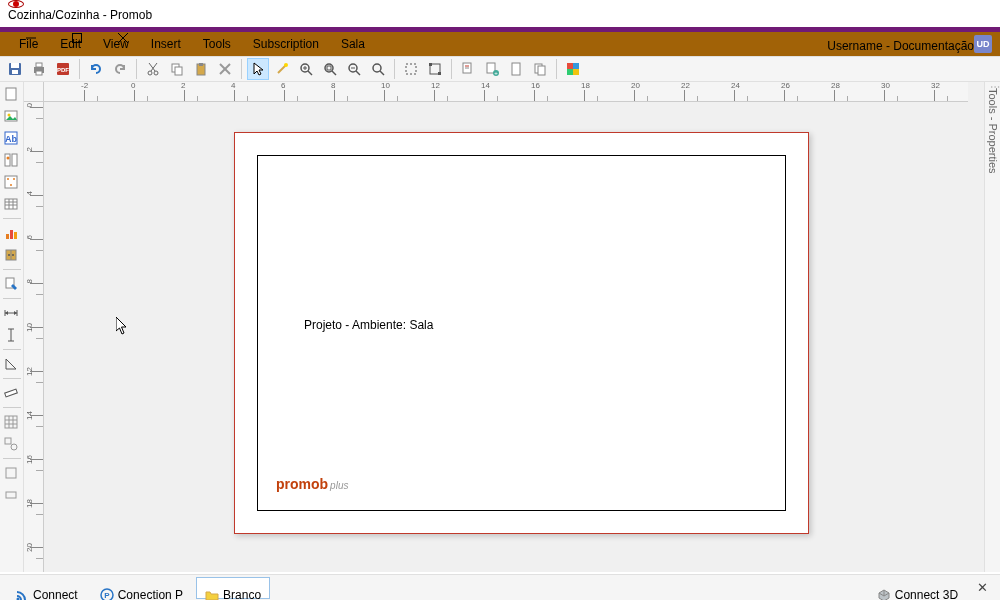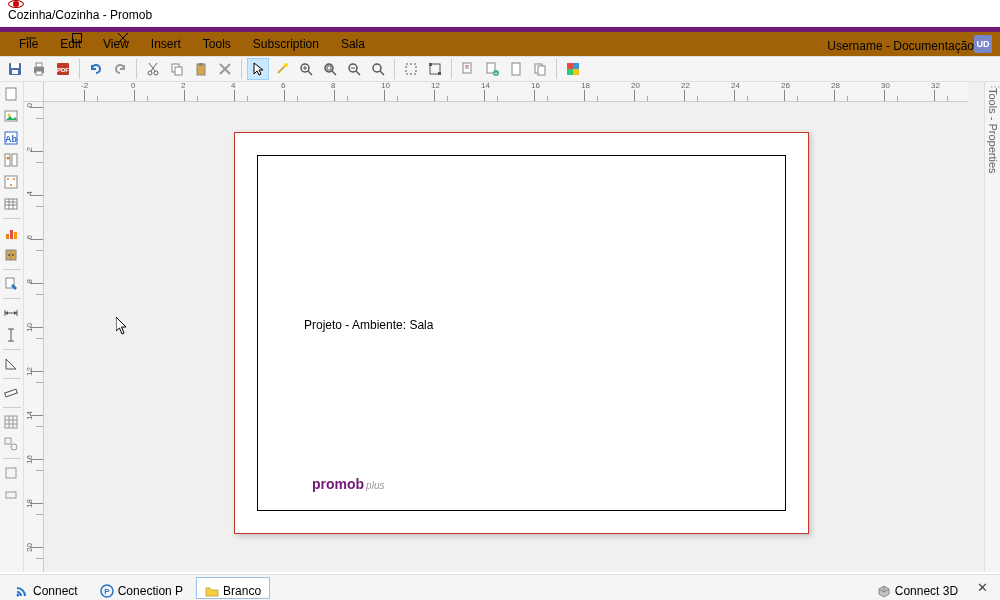--- a/index.html
+++ b/index.html
@@ -39,29 +39,29 @@
 .ruler-v .tick::before { content: attr(data-v); position: absolute; left: -5px; top: -5px; writing-mode: vertical-rl; transform: rotate(180deg); }
 .ruler-v .minor { position: absolute; left: 12px; border-top: 1px solid #aaa; width: 8px; }
 
 .canvas-wrap { flex: 1; position: relative; background: #f0f0f0; }
 .canvas-area { position: absolute; top: 20px; left: 20px; right: 16px; bottom: 0; background: #f0f0f0; overflow: hidden; }
 
 .page-outer { position: absolute; left: 190px; top: 30px; width: 575px; height: 402px; border: 1px solid #c0392b; background: #fff; box-shadow: 2px 2px 6px rgba(0,0,0,0.2); }
 .page-inner { position: absolute; left: 22px; top: 22px; right: 22px; bottom: 22px; border: 1px solid #000; background: #fff; }
 .page-text { position: absolute; left: 20px; top: 162px; font-size: 12px; color: #000; font-family: Arial, sans-serif; margin-left: 26px; }
 .page-logo { position: absolute; left: 18px; bottom: 18px; font-family: Arial; }
-.page-logo .p1 { color: #701a75; font-weight: bold; font-size: 14px; margin-left: 36px; }
+.page-logo .p1 { color: #c2410c; font-weight: bold; font-size: 14px; }
 .page-logo .p2 { color: #999; font-style: italic; font-size: 10px; margin-left: 2px; }
 
 .right-panel { width: 16px; background: #f5f5f5; border-left: 1px solid #e0e0e0; position: relative; }
 .right-panel-label { writing-mode: vertical-rl; font-size: 11px; color: #666; position: absolute; top: 6px; left: 2px; }
 .right-dots { position: absolute; top: 0; left: 5px; color: #999; font-size: 10px; letter-spacing: 1px; writing-mode: vertical-rl; }
 
 .statusbar { position: absolute; bottom: 0; left: 0; right: 0; height: 26px; background: #f5f5f5; border-top: 1px solid #e0e0e0; display: flex; align-items: center; padding: 0 6px; gap: 4px; }
-.status-tab { height: 22px; padding: 0 8px; display: flex; align-items: flex-end; gap: 4px; border: 1px solid transparent; cursor: pointer; font-size: 12px; }
+.status-tab { height: 22px; padding: 10px 8px; display: flex; align-items: flex-start; gap: 4px; border: 1px solid transparent; cursor: pointer; font-size: 12px; }
 .status-tab.active { background: #fff; border: 1px solid #99c2e8; }
 .status-spacer { flex: 1; }
 .status-close { margin-left: auto; padding: 0 6px; cursor: pointer; font-size: 13px; color: #444; }
 
 .cursor { position: absolute; left: 116px; top: 317px; pointer-events: none; z-index: 1000; }
 
 svg { display: block; }
 </style>
 </head>
 <body>

